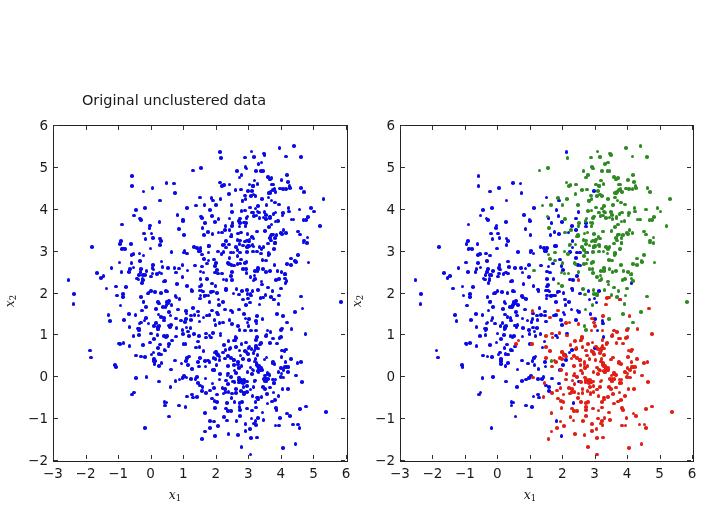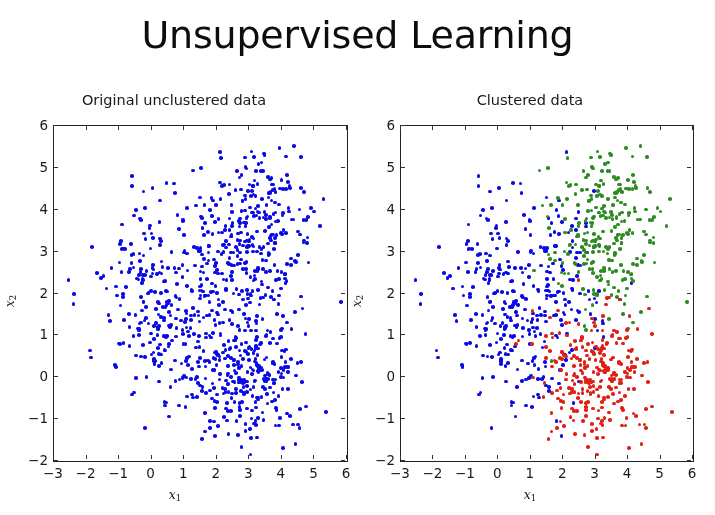--- a/index.html
+++ b/index.html
@@ -150,21 +150,20 @@
     top: 205px;
     transform: rotate(-90deg);
     transform-origin: center center;
   }
 </style>
 </head>
 <body>
 
 <div id="slide">
 
-  <div id="slide-title">Unsupervised Learning</div>
 
   <div id="figure">
 
     <div class="panel left">
       <div class="panel-title">Original unclustered data</div>
 
       <div class="axes" id="axes-left">
           <div class="pt" style="left: 105.99px; top: 112.33px; background: rgb(10, 10, 230);"></div>
           <div class="pt" style="left: 107.56px; top: 237.28px; background: rgb(10, 10, 230);"></div>
           <div class="pt" style="left: 89.67px; top: 175.4px; background: rgb(10, 10, 230);"></div>
@@ -1127,21 +1126,20 @@
           <div class="tick y right" style="left: 341px; top: 37px; right: auto;"></div>
           <div class="ticklabel y" style="left: 22px; top: 37px;">6</div>
         </div>
 
       <div class="axislabel xlab"><span>x</span><sub>1</sub></div>
 
       <div class="axislabel ylab"><span>x</span><sub>2</sub></div>
     </div>
 
     <div class="panel right">
-      <div class="panel-title">Clustered data</div>
 
       <div class="axes" id="axes-right">
           <div class="pt" style="left: 105.63px; top: 112.33px; background: rgb(10, 10, 230);"></div>
           <div class="pt" style="left: 107.19px; top: 237.28px; background: rgb(10, 10, 230);"></div>
           <div class="pt" style="left: 89.36px; top: 175.4px; background: rgb(10, 10, 230);"></div>
           <div class="pt" style="left: 151.71px; top: 169.33px; background: rgb(10, 10, 230);"></div>
           <div class="pt" style="left: 110.77px; top: 155.23px; background: rgb(10, 10, 230);"></div>
           <div class="pt" style="left: 104.72px; top: 255.64px; background: rgb(10, 10, 230);"></div>
           <div class="pt" style="left: 125.08px; top: 173.21px; background: rgb(10, 10, 230);"></div>
           <div class="pt" style="left: 111.07px; top: 224.53px; background: rgb(10, 10, 230);"></div>

